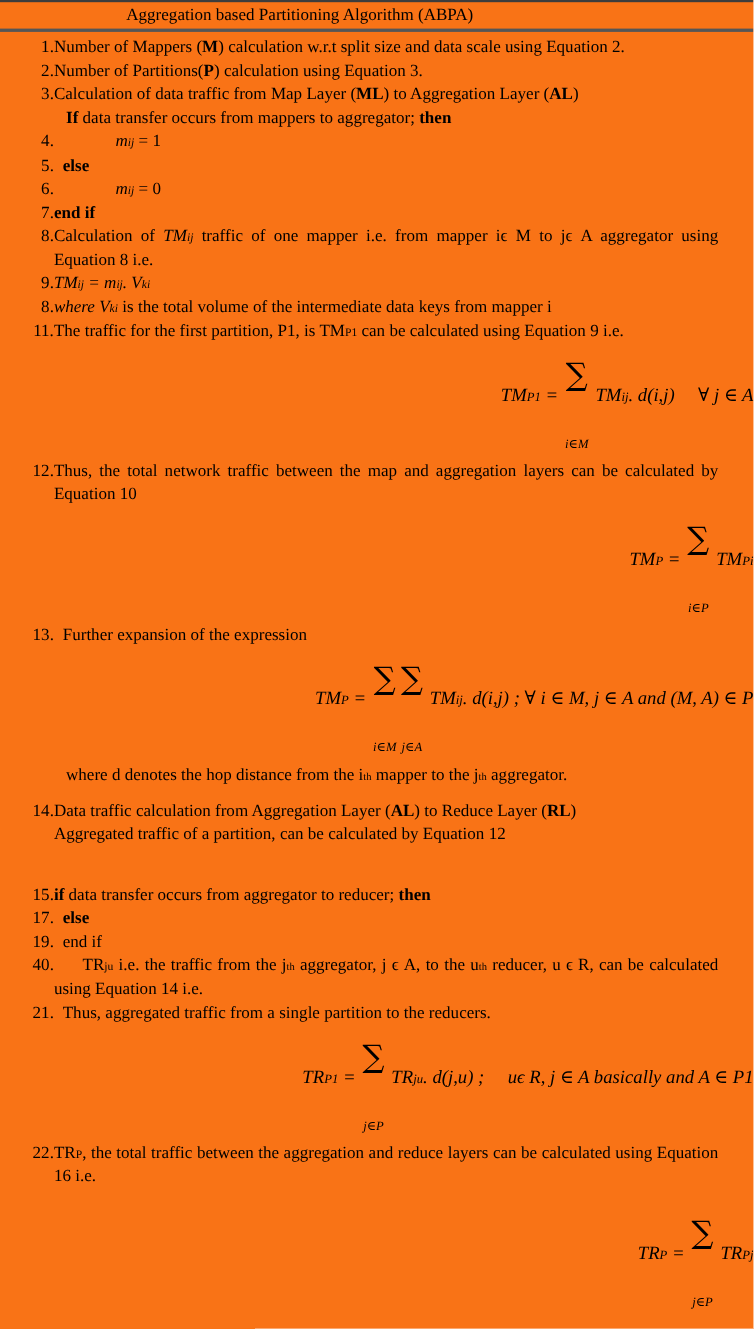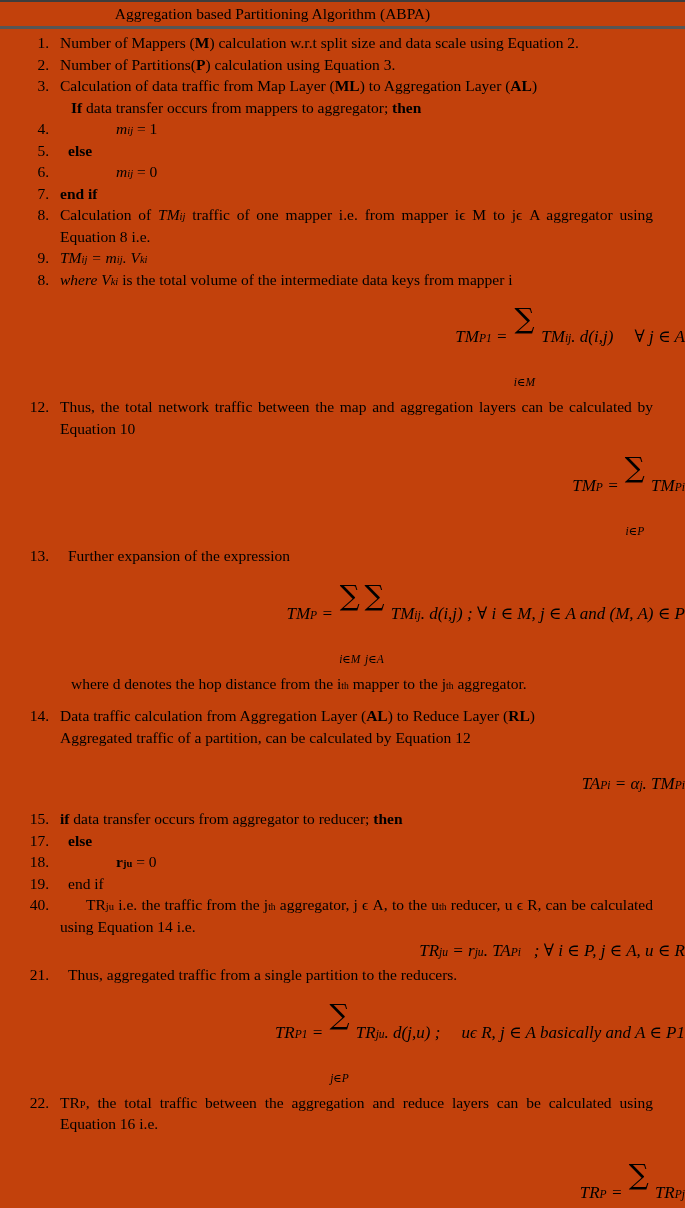--- a/index.html
+++ b/index.html
@@ -1,41 +1,41 @@
 <!DOCTYPE html>
 <html><head>
 <meta charset="utf-8">
 <style>
   * { box-sizing: border-box; margin: 0; padding: 0; }
   html, body { background: #ffffff; }
   .page {
     position: relative;
     width: 685px; height: 1208px;
     overflow: hidden;
-    background: #c2410c;
+    background: #f97316;
     color: #000;
     font-family: "Liberation Serif", "DejaVu Serif", serif;
     font-size: 15.5px;
     line-height: 21.5px;
   }
   .titlebar {
     border-top: 2px solid #3d3d3d;
     border-bottom: 3px solid #565656;
     padding: 1px 0 2px;
   }
   .title {
     display: block;
     text-align: center;
     margin-right: 140px;
     line-height: 21px;
   }
   .body { padding-top: 3px; }
   .row { display: flex; }
   .num { flex: 0 0 49px; text-align: right; }
-  .txt { flex: 1; margin-left: 11px; padding-right: 32px; }
+  .txt { flex: 1; margin-left: 0; padding-right: 32px; }
   .just .txt { text-align: justify; }
   .smind .txt { padding-left: 8px; }
   .ind1 .txt { padding-left: 11px; }
   .code .txt { padding-left: 56px; }
   .indent-first .txt { text-indent: 26px; }
   sub { font-size: 68%; line-height: 0; vertical-align: -18%; }
   sup { font-size: 62%; line-height: 0; vertical-align: 38%; }
   .eq {
     text-align: right;
     font-style: italic;
@@ -103,20 +103,24 @@
         <span class="txt">Calculation of  <i>TM<sub>ij</sub></i> traffic of one mapper i.e. from mapper iϵ M to jϵ A aggregator using Equation 8 i.e.</span>
       </div>
       <div class="row">
         <span class="num">9.</span>
         <span class="txt"><i>TM<sub>ij</sub> = m<sub>ij</sub>. V<sub>ki</sub></i></span>
       </div>
       <div class="row">
         <span class="num">8.</span>
         <span class="txt"><i>where V<sub>ki</sub></i>  is the total volume of the intermediate data keys from mapper i</span>
       </div>
+      <div class="row">
+        <span class="num">11.</span>
+        <span class="txt">The traffic for the first partition, P1, is TM<sub>P1</sub> can be calculated using Equation 9 i.e.</span>
+      </div>
       <div class="eq has-sum">TM<sub>P1</sub> = <span class="sum">
           <span class="sg">∑</span>
           <span class="lm">i∈M</span>
         </span> TM<sub>ij</sub>. d(i,j)  ∀ j ∈ A</div>
       <div class="row just">
         <span class="num">12.</span>
         <span class="txt">Thus, the total network traffic between the map and aggregation layers can be calculated by Equation 10</span>
       </div>
       <div class="eq has-sum">TM<sub>P</sub> = <span class="sum">
           <span class="sg">∑</span>
@@ -141,43 +145,37 @@
       <div class="row">
         <span class="num">14.</span>
         <span class="txt">Data traffic calculation from Aggregation Layer (<b>AL</b>) to Reduce Layer (<b>RL</b>)</span>
       </div>
       <div class="row">
         <span class="num"></span>
         <span class="txt">Aggregated traffic of a partition, can be calculated by Equation 12</span>
       </div>
       <div class="gap"></div>
       <div class="gap"></div>
-      <div class="eq">TA<sub>Pi</sub> = α<sub>j</sub>. TM<sub>Pi</sub></div>
       <div class="gap"></div>
       <div class="row">
         <span class="num">15.</span>
         <span class="txt"><b>if</b>  data transfer occurs from aggregator to reducer; <b>then</b></span>
       </div>
       <div class="row smind">
         <span class="num">17.</span>
         <span class="txt"><b>else</b></span>
-      </div>
-      <div class="row code">
-        <span class="num">18.</span>
-        <span class="txt"><b>r<sub>ju</sub></b> = 0</span>
       </div>
       <div class="row smind">
         <span class="num">19.</span>
         <span class="txt">end if</span>
       </div>
       <div class="row just indent-first">
         <span class="num">40.</span>
         <span class="txt">TR<sub>ju</sub> i.e. the traffic from the j<sup>th</sup> aggregator, j ϵ A, to the u<sup>th</sup> reducer, u ϵ R, can be calculated using Equation 14 i.e.</span>
       </div>
-      <div class="eq">TR<sub>ju</sub> = r<sub>ju</sub>. TA<sub>Pi</sub>  ; ∀ i ∈ P, j ∈ A, u ∈ R</div>
       <div class="row smind">
         <span class="num">21.</span>
         <span class="txt">Thus, aggregated traffic from a single partition to the reducers.</span>
       </div>
       <div class="eq has-sum">TR<sub>P1</sub> = <span class="sum">
           <span class="sg">∑</span>
           <span class="lm">j∈P</span>
         </span> TR<sub>ju</sub>. d(j,u) ;  uϵ R, j ∈ A basically and A ∈ P1</div>
       <div class="row just">
         <span class="num">22.</span>

